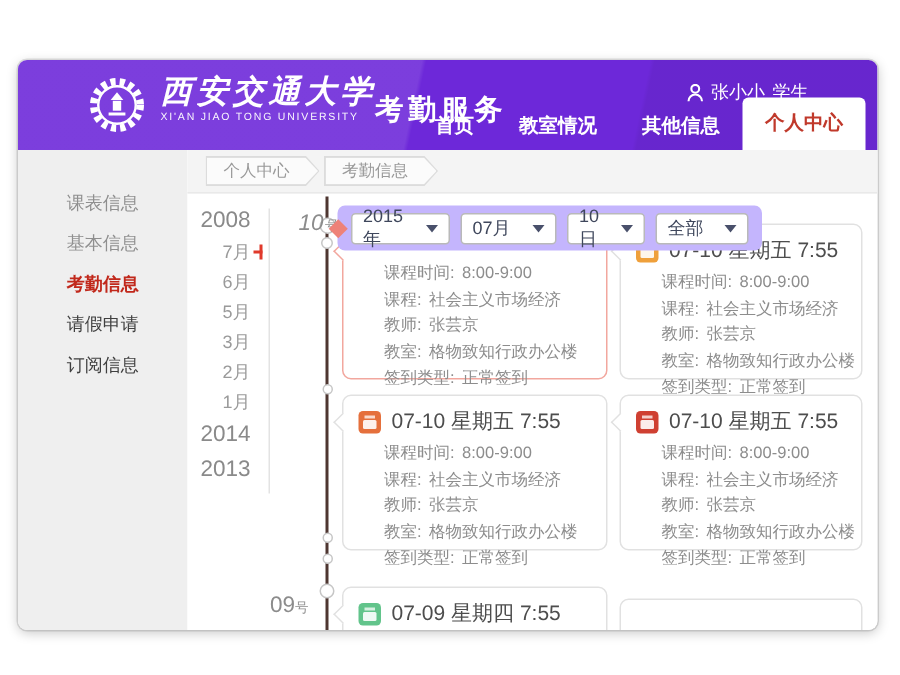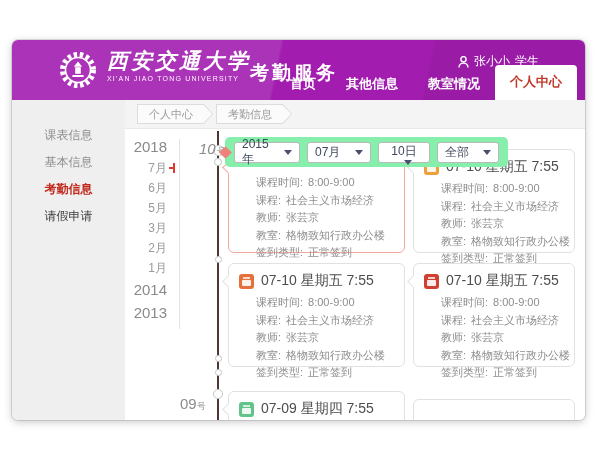--- a/index.html
+++ b/index.html
@@ -2,21 +2,21 @@
 <html><head>
 <meta charset="utf-8">
 <style>
   html,body{margin:0;padding:0;background:#fff;}
   .stage{position:relative;width:600px;height:450px;background:#fff;overflow:hidden;
          font-family:"Liberation Sans","DejaVu Sans",sans-serif;}
   .window{position:absolute;left:12px;top:40px;width:573px;height:380px;background:#fff;
           border-radius:6px;overflow:hidden;
           box-shadow:0 2px 8px rgba(0,0,0,.22), 0 0 0 1px #e3e3e3;}
   
-  .header{position:relative;height:60px;background:#a21caf;}
+  .header{position:relative;height:60px;background:#6d28d9;}
   .header::before{content:'';position:absolute;inset:0;
      background:linear-gradient(102deg, rgba(255,255,255,.10) 0 46%, rgba(0,0,0,0) 46.5% 72%, rgba(0,0,0,.05) 72.5% 100%);}
   .logo{position:absolute;left:46px;top:10px;width:40px;height:40px;}
   .uni{position:absolute;left:95px;top:9px;color:#fff;}
   .uni-cn{font-size:21px;line-height:24px;font-family:"DejaVu Serif","Liberation Serif",serif;
           font-style:italic;font-weight:bold;letter-spacing:3px;}
   .uni-en{font-size:7px;letter-spacing:1.2px;margin-top:2px;opacity:.95;}
   .app-title{position:absolute;left:238px;top:20px;color:#fff;font-size:19px;font-weight:bold;letter-spacing:3px;}
   .user{position:absolute;right:46px;top:13px;color:#fff;font-size:12px;display:flex;align-items:center;gap:5px;cursor:pointer;}
   .nav{position:absolute;right:8px;bottom:0;display:flex;align-items:flex-end;}
@@ -68,29 +68,29 @@
   .card-title{font-size:14px;color:#4d4d4d;}
   .frow{display:flex;font-size:11px;color:#8d8d8d;line-height:17.5px;padding:0 8px 0 27px;white-space:nowrap;}
   .frow .k{margin-right:5px;}
   .card.l1{left:103px;top:20px;width:177px;height:104px;padding-top:24px;}
   .card.r1{left:288px;top:20px;width:162px;height:104px;}
   .card.l2{left:103px;top:134px;width:177px;height:104px;}
   .card.r2{left:288px;top:134px;width:162px;height:104px;}
   .card.l3{left:103px;top:262px;width:177px;height:60px;}
   .card.r3{left:288px;top:270px;width:162px;height:40px;}
   
-  .bubble{position:absolute;left:100px;top:8px;height:30px;background:#86efac;border-radius:5px;
+  .bubble{position:absolute;left:100px;top:8px;height:30px;background:#c4b5fd;border-radius:5px;
           display:flex;align-items:center;gap:7px;padding:0 9px;z-index:6;}
   .bubble::before{content:'';position:absolute;left:-4px;top:11px;width:9px;height:9px;background:#ee8279;transform:rotate(45deg);}
   .sel{height:21px;background:#fff;border:1px solid #b9b9b9;border-radius:3px;box-sizing:border-box;
        display:flex;align-items:center;justify-content:space-between;padding:0 7px;
        font-size:12px;color:#3f475c;cursor:pointer;position:relative;z-index:1;}
   .sel .caret{width:0;height:0;border-left:4px solid transparent;border-right:4px solid transparent;
        border-top:5px solid #49506b;margin-left:7px;}
-  .sel.w1{width:66px;}.sel.w2{width:64px;}.sel.w3{width:52px;flex-direction:column;}.sel.w4{width:62px;justify-content:space-between;}
+  .sel.w1{width:66px;}.sel.w2{width:64px;}.sel.w3{width:52px;}.sel.w4{width:62px;justify-content:space-between;}
   .list-btn{position:absolute;left:382px;top:10px;height:24px;line-height:22px;padding:0 11px;
        background:#fcfcfc;border:1px solid #c9c9c9;border-radius:4px;font-size:12px;color:#666;
        box-sizing:border-box;cursor:pointer;z-index:6;}
 </style>
 </head>
 <body>
 
 <div class="stage">
  <div class="window">
 
@@ -112,44 +112,45 @@
     <div class="user">
       <svg width="11" height="12" viewBox="0 0 11 12">
         <circle cx="5.5" cy="3.2" r="2.6" fill="none" stroke="#fff" stroke-width="1.4"></circle>
         <path d="M1 11.5 a4.5 4.5 0 0 1 9 0" fill="none" stroke="#fff" stroke-width="1.4"></path>
       </svg>
       <span>张小小</span>
       <span>学生</span>
     </div>
     <div class="nav">
       <div class="nav-item">首页</div>
+      <div class="nav-item">教室情况</div>
       <div class="nav-item">其他信息</div>
-      <div class="nav-item">教室情况</div>
       <div class="nav-item active">个人中心</div>
     </div>
   </div>
 
   <div class="body">
     <aside class="sidebar">
       <div class="side-item">课表信息</div>
       <div class="side-item">基本信息</div>
       <div class="side-item active">考勤信息</div>
       <div class="side-item dim">请假申请</div>
+      <div class="side-item dim">订阅信息</div>
     </aside>
 
     <section class="content">
       <div class="bc-bar">
         <div class="crumb"><i></i><b></b><span>个人中心</span></div>
         <div class="crumb"><i></i><b></b><span>考勤信息</span></div>
       </div>
 
       <div class="main">
 
         <div class="axis">
-          <div class="ax big">2018</div>
+          <div class="ax big">2008</div>
           <div class="ax cur">7月</div>
           <div class="ax">6月</div>
           <div class="ax">5月</div>
           <div class="ax">3月</div>
           <div class="ax">2月</div>
           <div class="ax">1月</div>
           <div class="ax big">2014</div>
           <div class="ax big">2013</div>
         </div>
         <div class="axis-sep"></div>

